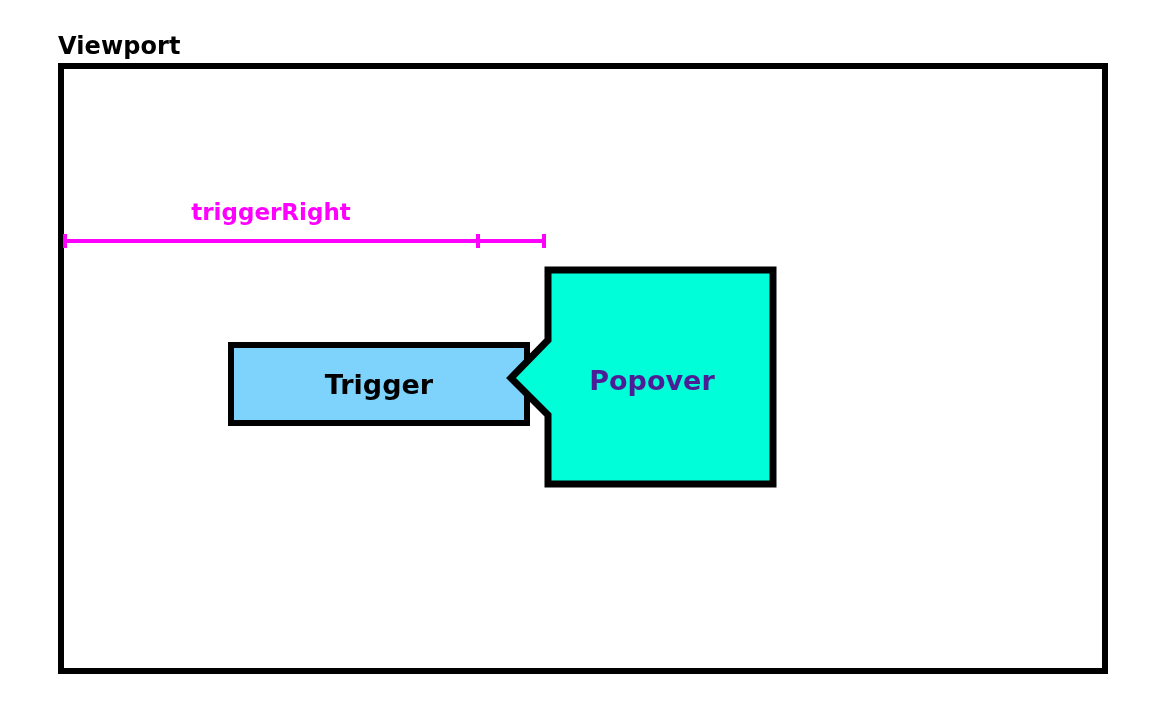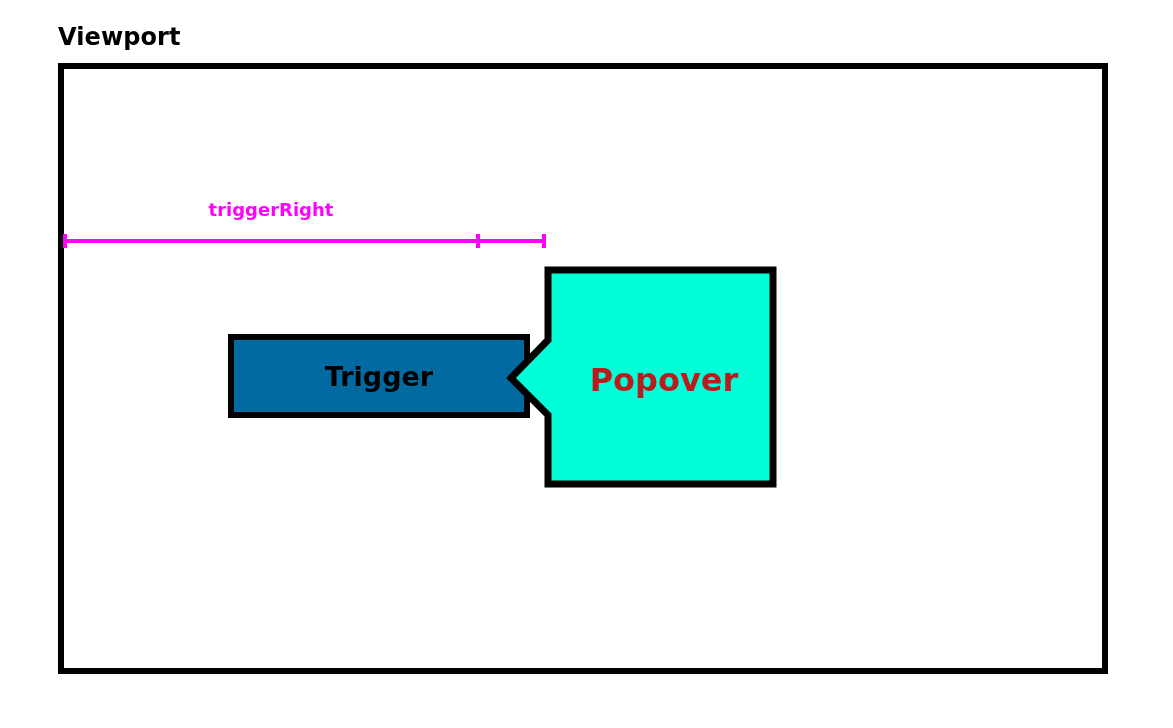--- a/index.html
+++ b/index.html
@@ -12,21 +12,21 @@
     height: 728px;
     position: relative;
     font-family: "DejaVu Sans", sans-serif;
     overflow: hidden;
   }
 
   
   #viewport-label {
     position: absolute;
     left: 58px;
-    top: 23px;
+    top: 32px;
     font-size: 24px;
     font-weight: bold;
     color: #000000;
     letter-spacing: 0.1px;
     white-space: nowrap;
   }
 
   
   #viewport-frame {
     position: absolute;
@@ -43,21 +43,21 @@
   #measure-group {
     position: absolute;
     left: 0;
     top: 0;
     width: 1173px;
     height: 728px;
     pointer-events: none;
   }
   #measure-group .lbl {
     position: absolute;
-    font-size: 18px;
+    font-size: 23px;
     font-weight: bold;
     color: #ff00ff;
     white-space: nowrap;
     transform: translateX(-50%);
     pointer-events: auto;
   }
   #measure-label-trigger-right { left: 271px; top: 199px; }
   #measure-label-space-arrow   { left: 516px; top: 199px; }
 
   .measure-line {
@@ -78,24 +78,24 @@
     pointer-events: auto;
   }
   #measure-tick-start  { left: 63px; }
   #measure-tick-middle { left: 476px; }
   #measure-tick-end    { left: 542px; }
 
   
   #trigger-box {
     position: absolute;
     left: 228px;
-    top: 334px;
+    top: 342px;
     width: 302px;
     height: 84px;
-    background: #0369a1;
+    background: #7dd3fc;
     border: 6px solid #000000;
     box-sizing: border-box;
     display: flex;
     align-items: center;
     justify-content: center;
   }
   #trigger-box .box-label {
     font-size: 27px;
     font-weight: bold;
     color: #000000;
@@ -106,30 +106,30 @@
   #popover {
     position: absolute;
     left: 500px;
     top: 260px;
     width: 290px;
     height: 240px;
   }
   #popover svg { display: block; overflow: visible; }
   #popover-label {
     position: absolute;
-    left: 48px;
+    left: 36px;
     top: 0;
     width: 232px;
     height: 240px;
     display: flex;
     align-items: center;
     justify-content: center;
-    font-size: 32px;
+    font-size: 27px;
     font-weight: bold;
-    color: #b91c1c;
+    color: #4c1d95;
     pointer-events: none;
   }
 </style>
 </head>
 <body>
 
 <div id="viewport-label">Viewport</div>
 
 <div id="viewport-frame"></div>
 

